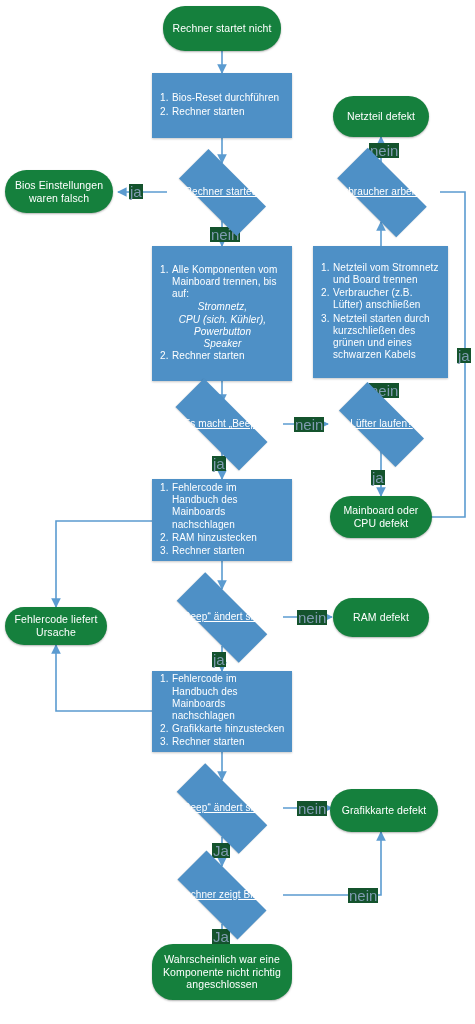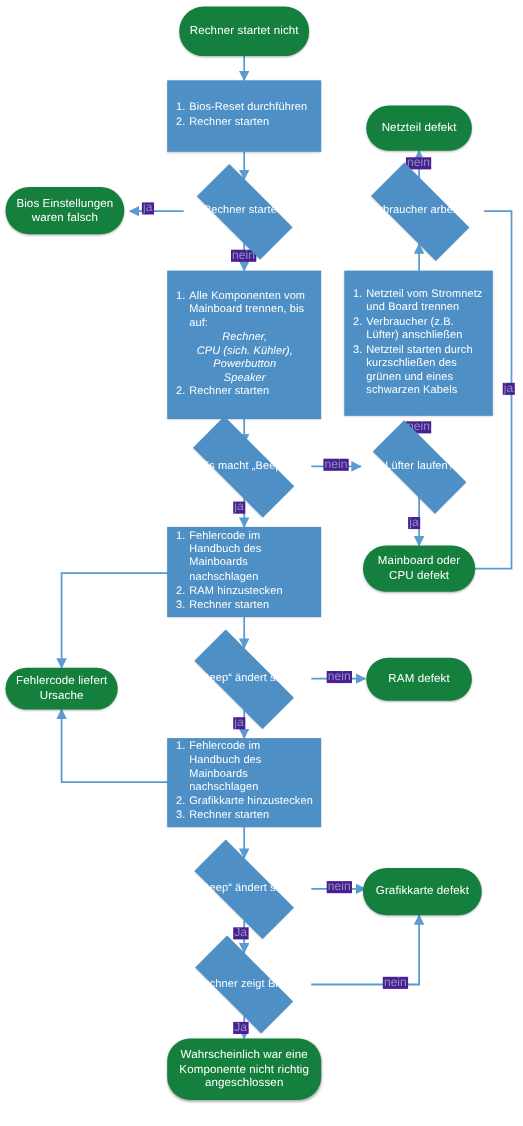--- a/index.html
+++ b/index.html
@@ -79,26 +79,27 @@
     transform:rotate(45deg) scale(.707);
     transform-origin:center center;
     box-shadow:0 1px 2px rgba(0,0,0,.18);
   }
   .dec .dtext{
     position:relative;
     z-index:2;
     width:100%;
     padding:0 4px;
     box-sizing:border-box;
+    text-decoration:underline;
   }
   .elabel{
     position:absolute;
     color:#7f9bb0;
-    font-size:11px;
-    background:#4c1d95;
+    font-size:15px;
+    background:#14532d;
     padding:0 1px;
     white-space:nowrap;
     line-height:1;
   }
 </style>
 </head>
 <body>
 
 <div id="chart-root">
 
@@ -197,21 +198,21 @@
 
   <div class="node dec" style="left:323px;top:162px;width:118px;height:61px;text-align:center;">
     <div class="diamond"></div>
     <div class="dtext">Verbraucher arbeitet?</div>
   </div>
 
   <div class="node proc" style="left:152px;top:246px;width:140px;height:135px;">
     <div class="inner">
       <ol>
         <li><span class="num">1.</span><span>Alle Komponenten vom Mainboard trennen, bis auf:</span></li>
-        <li class="center-italic">Rechner,</li>
+        <li class="center-italic">Stromnetz,</li>
         <li class="center-italic">CPU (sich. Kühler),</li>
         <li class="center-italic">Powerbutton</li>
         <li class="center-italic">Speaker</li>
         <li><span class="num">2.</span><span>Rechner starten</span></li>
       </ol>
     </div>
   </div>
 
   <div class="node proc" style="left:313px;top:246px;width:135px;height:132px;">
     <div class="inner">

